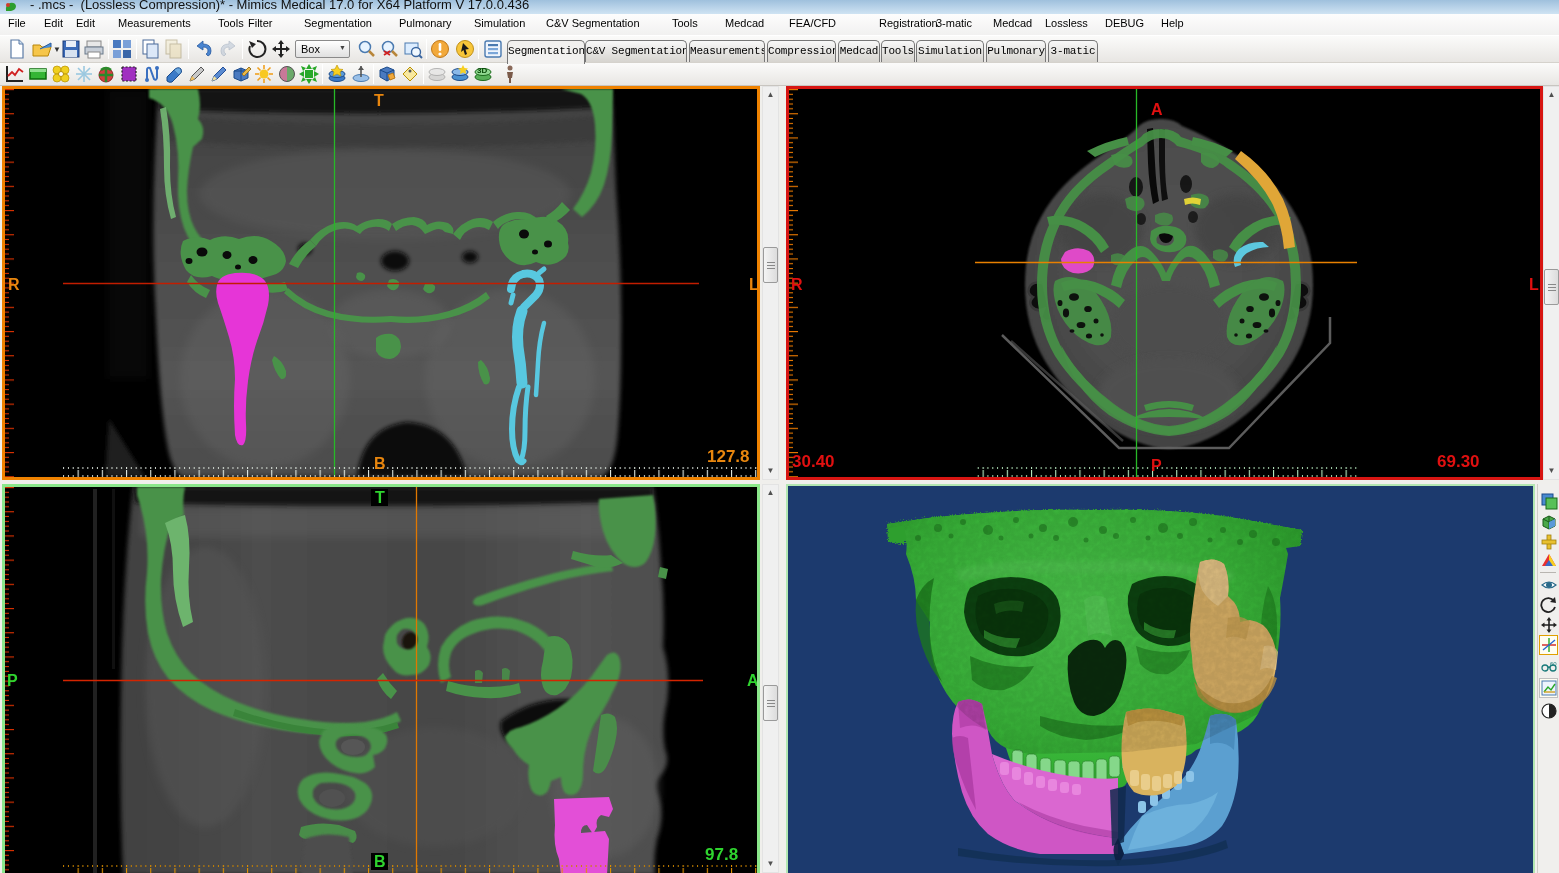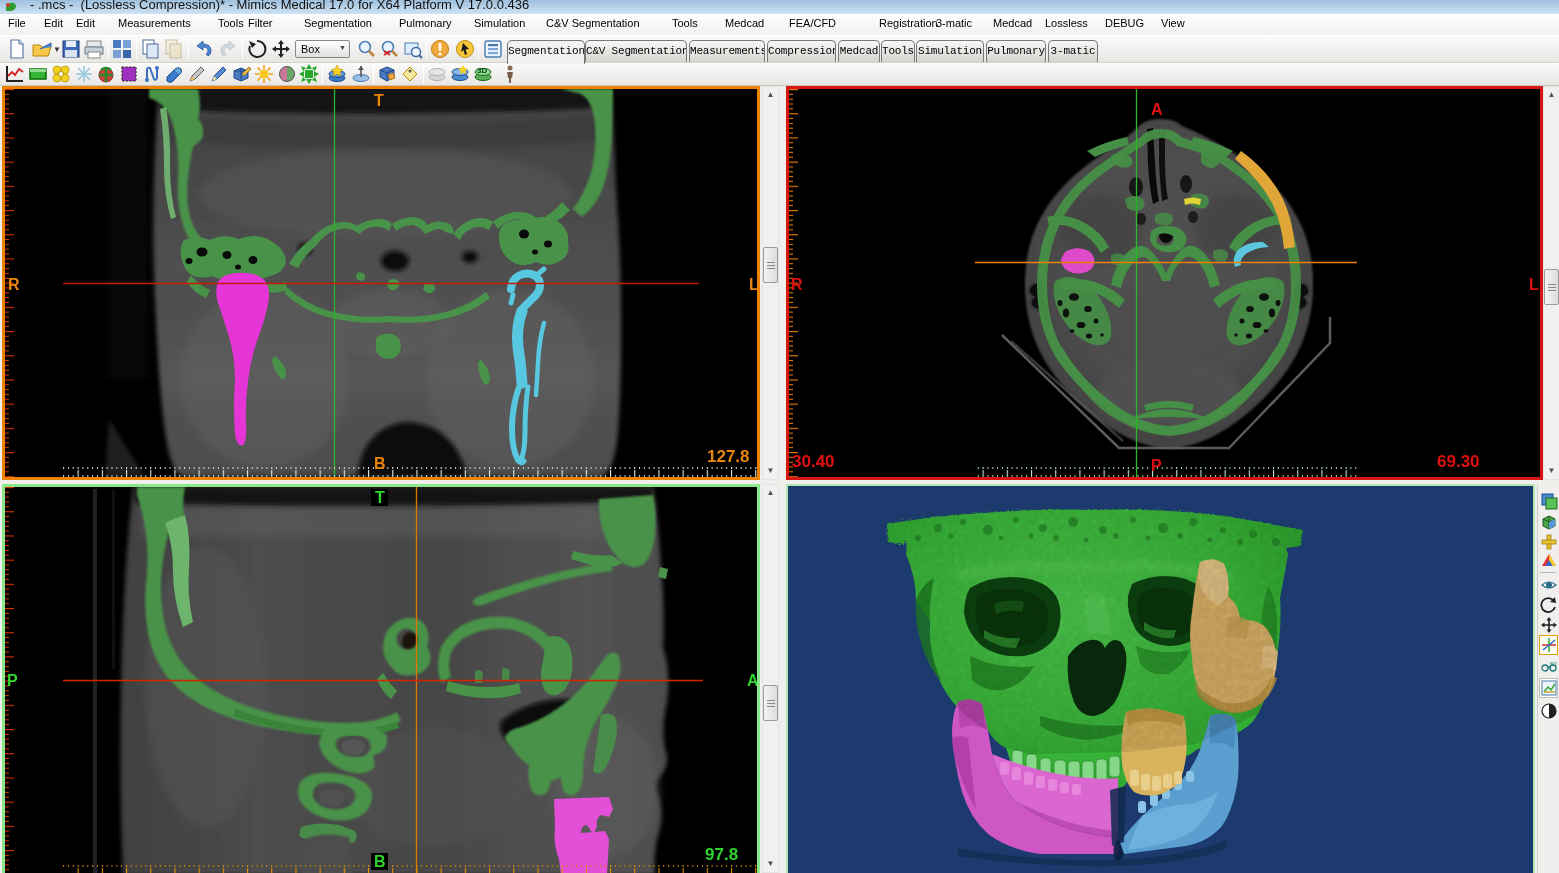--- a/index.html
+++ b/index.html
@@ -53,21 +53,21 @@
     <span style="left:474px">Simulation</span>
     <span style="left:546px">C&amp;V Segmentation</span>
     <span style="left:672px">Tools</span>
     <span style="left:725px">Medcad</span>
     <span style="left:789px">FEA/CFD</span>
     <span style="left:879px">Registration</span>
     <span style="left:936px">3-matic</span>
     <span style="left:993px">Medcad</span>
     <span style="left:1045px">Lossless</span>
     <span style="left:1105px">DEBUG</span>
-    <span style="left:1161px">View</span>
+    <span style="left:1161px">Help</span>
 </div>
 <div id="tb1">
 <svg class="ticon" style="left:7px" viewBox="0 0 20 20">
       <path d="M4 1 L12 1 L16 5 L16 19 L4 19 Z" fill="#fff" stroke="#5a7ba6" stroke-width="1.2"></path>
       <path d="M12 1 L12 5 L16 5" fill="#cfe0f0" stroke="#5a7ba6"></path>
     </svg>
 <svg class="ticon" style="left:32px" viewBox="0 0 20 20">
       <path d="M1 6 L8 6 L10 8 L19 8 L16 17 L1 17 Z" fill="#f6c64a" stroke="#b8860b"></path>
       <path d="M8 10 L19 4 L19 8" fill="#4a90d9" stroke="#2a5a9a"></path>
     </svg>

